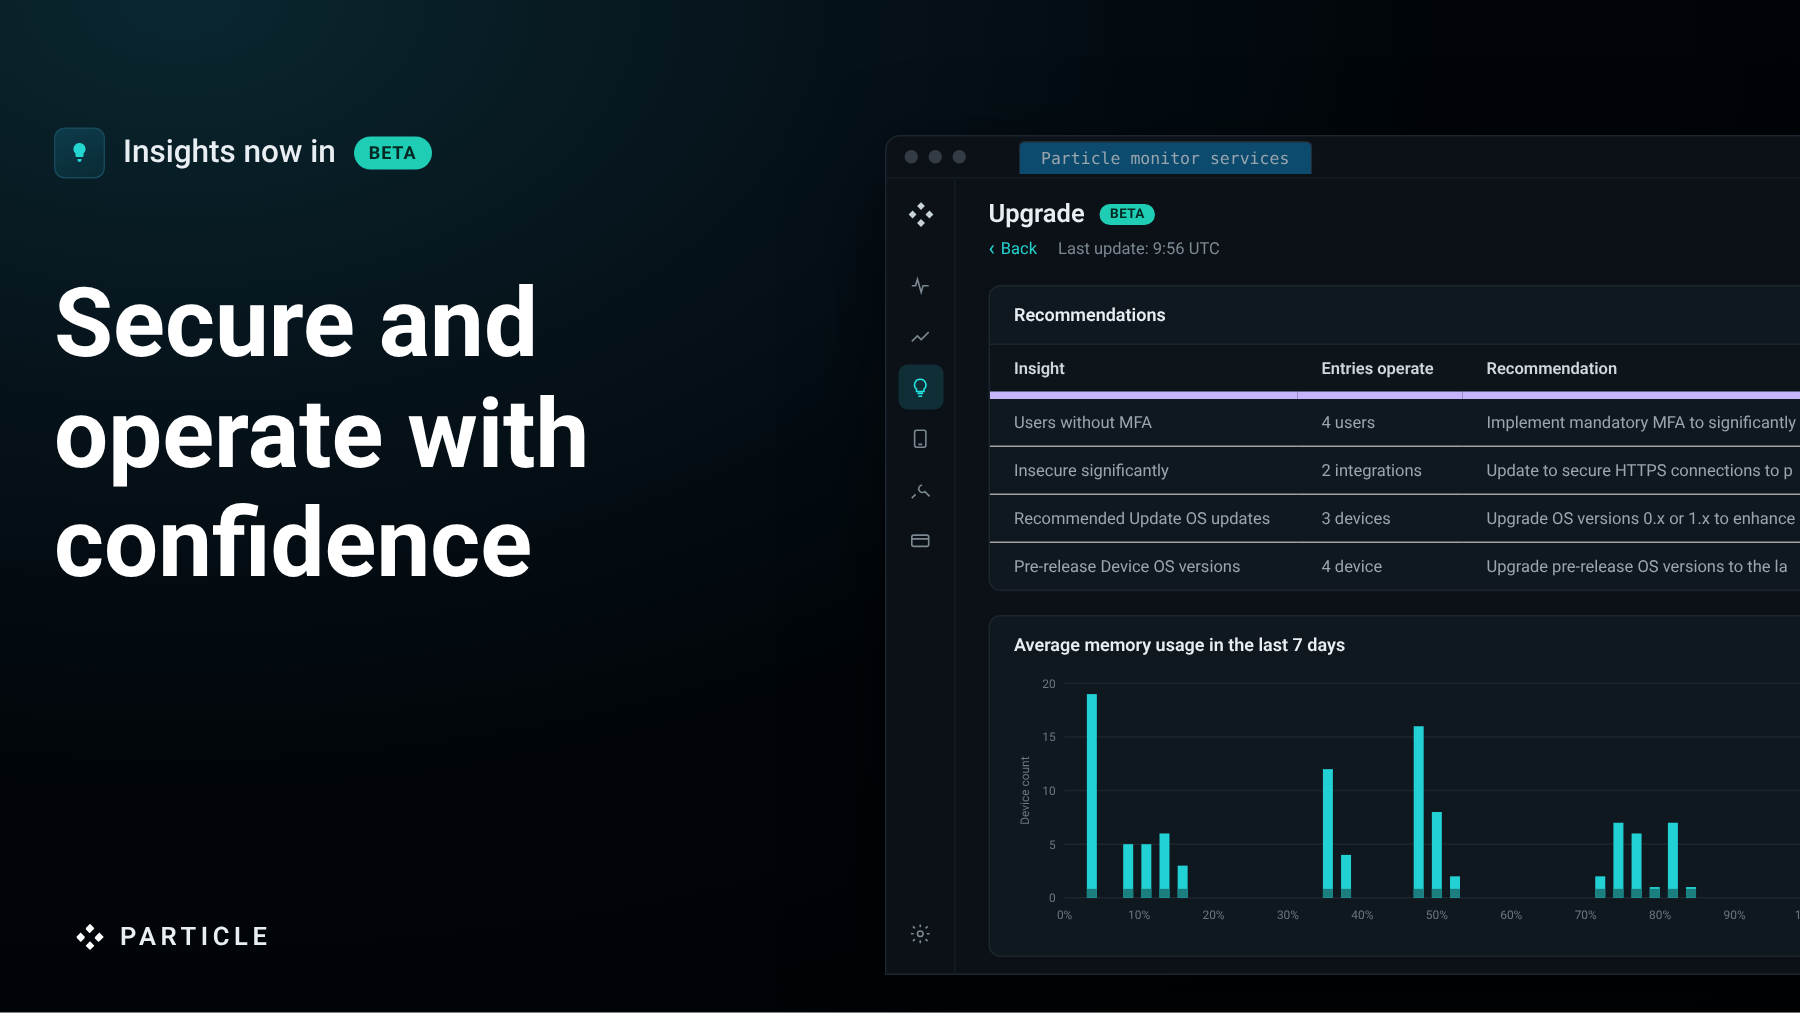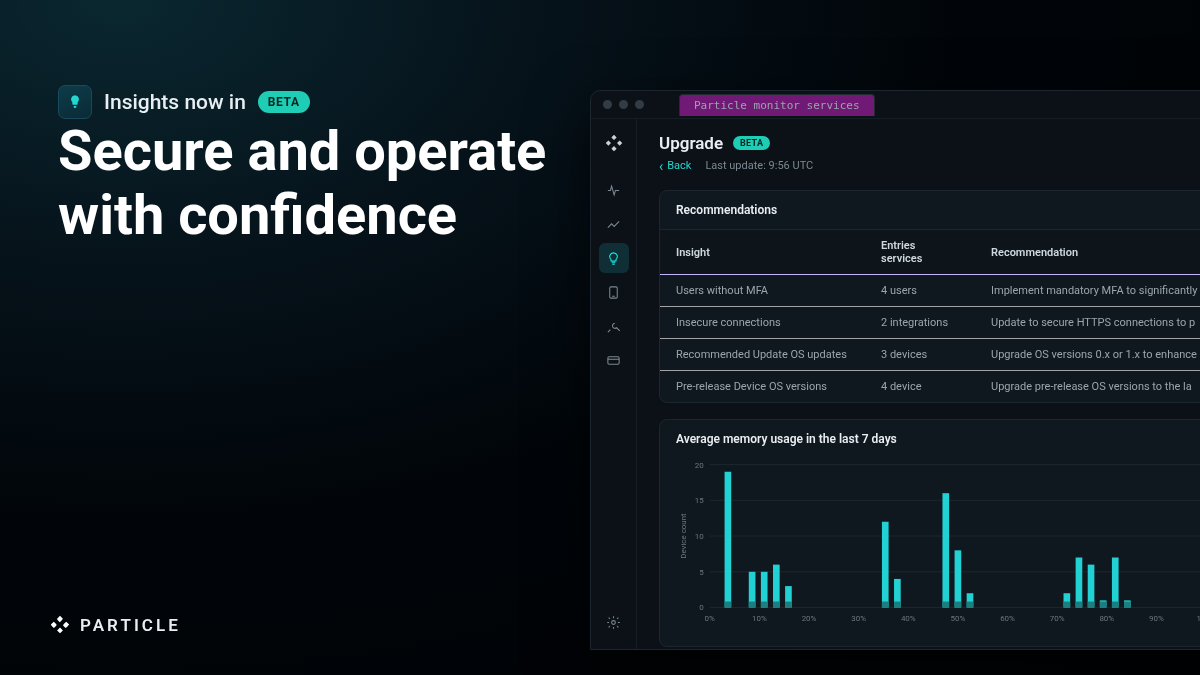--- a/index.html
+++ b/index.html
@@ -9,21 +9,21 @@
     background: radial-gradient(ellipse at 10% 0%, #0a2730 0%, #06121a 28%, #010509 55%, #000204 100%);
     font-family: -apple-system, BlinkMacSystemFont, "Segoe UI", Roboto, Helvetica, Arial, sans-serif;
     color: #e8eef2;
     overflow: hidden;
     position: relative;
   }
 
   
   .promo {
     position: absolute;
-    left: 58px;
+    left: 36px;
     top: 85px;
     width: 520px;
   }
   .promo-strip {
     display: flex;
     align-items: center;
     gap: 12px;
   }
   .promo-icon {
     width: 34px; height: 34px;
@@ -41,21 +41,22 @@
     display:inline-block;
     background:#1ecdb4;
     color:#042723;
     font-size: 12px;
     font-weight: 700;
     letter-spacing: .05em;
     padding: 4px 10px;
     border-radius: 12px;
   }
   .promo-headline {
-    font-size: 56px;
+    margin-top: 60px;
+    font-size: 64px;
     line-height: 1.15;
     font-weight: 700;
     color:#fff;
   }
 
   .brand-footer {
     position: absolute;
     left: 50px;
     bottom: 40px;
     display:flex; align-items:center; gap:10px;
@@ -93,21 +94,21 @@
   .tl-dot { width:9px; height:9px; border-radius:50%; background:#333c44; }
   .tl-tab {
     margin-left: 28px;
     font-family: ui-monospace,SFMono-Regular,Menlo,Consolas,monospace;
     font-size: 11px;
     color:#9aa5ad;
     padding: 4px 14px;
     border:1px solid #222b33;
     border-bottom:none;
     border-radius:4px 4px 0 0;
-    background:#701a75;
+    background:#0c4a6e;
   }
 
   .app-body {
     flex:1;
     display:flex;
     min-height:0;
   }
 
   
   .sidebar {
@@ -178,21 +179,21 @@
     width:100%;
     border-collapse:collapse;
     font-size:11px;
   }
   table.reco th {
     text-align:left;
     font-weight:600;
     color:#cfd8df;
     padding:9px 16px;
     border-top:1px solid #1d262e;
-    border-bottom:1px solid #c4b5fd;
+    border-bottom:5px solid #c4b5fd;
     background:#0d151b;
   }
   table.reco td {
     padding:9px 16px;
     border-bottom:1px solid #a3a3a3;
     color:#9aa5ad;
     white-space:nowrap;
   }
   table.reco tr:last-child td { border-bottom:none; }
   table.reco th:nth-child(1), table.reco td:nth-child(1) { width:205px; }
@@ -301,32 +302,32 @@
         <span class="back-link">Back</span>
         <span>Last update: 9:56 UTC</span>
       </div>
 
       <div class="panel">
         <div class="panel-title">Recommendations</div>
         <table class="reco">
           <thead>
             <tr>
               <th>Insight</th>
-              <th>Entries services</th>
+              <th>Entries operate</th>
               <th>Recommendation</th>
             </tr>
           </thead>
           <tbody id="reco-body">
               <tr>
                 <td>Users without MFA</td>
                 <td>4 users</td>
                 <td>Implement mandatory MFA to significantly</td>
               </tr>
               <tr>
-                <td>Insecure connections</td>
+                <td>Insecure significantly</td>
                 <td>2 integrations</td>
                 <td>Update to secure HTTPS connections to p</td>
               </tr>
               <tr>
                 <td>Recommended Update OS updates</td>
                 <td>3 devices</td>
                 <td>Upgrade OS versions 0.x or 1.x to enhance</td>
               </tr>
               <tr>
                 <td>Pre-release Device OS versions</td>

